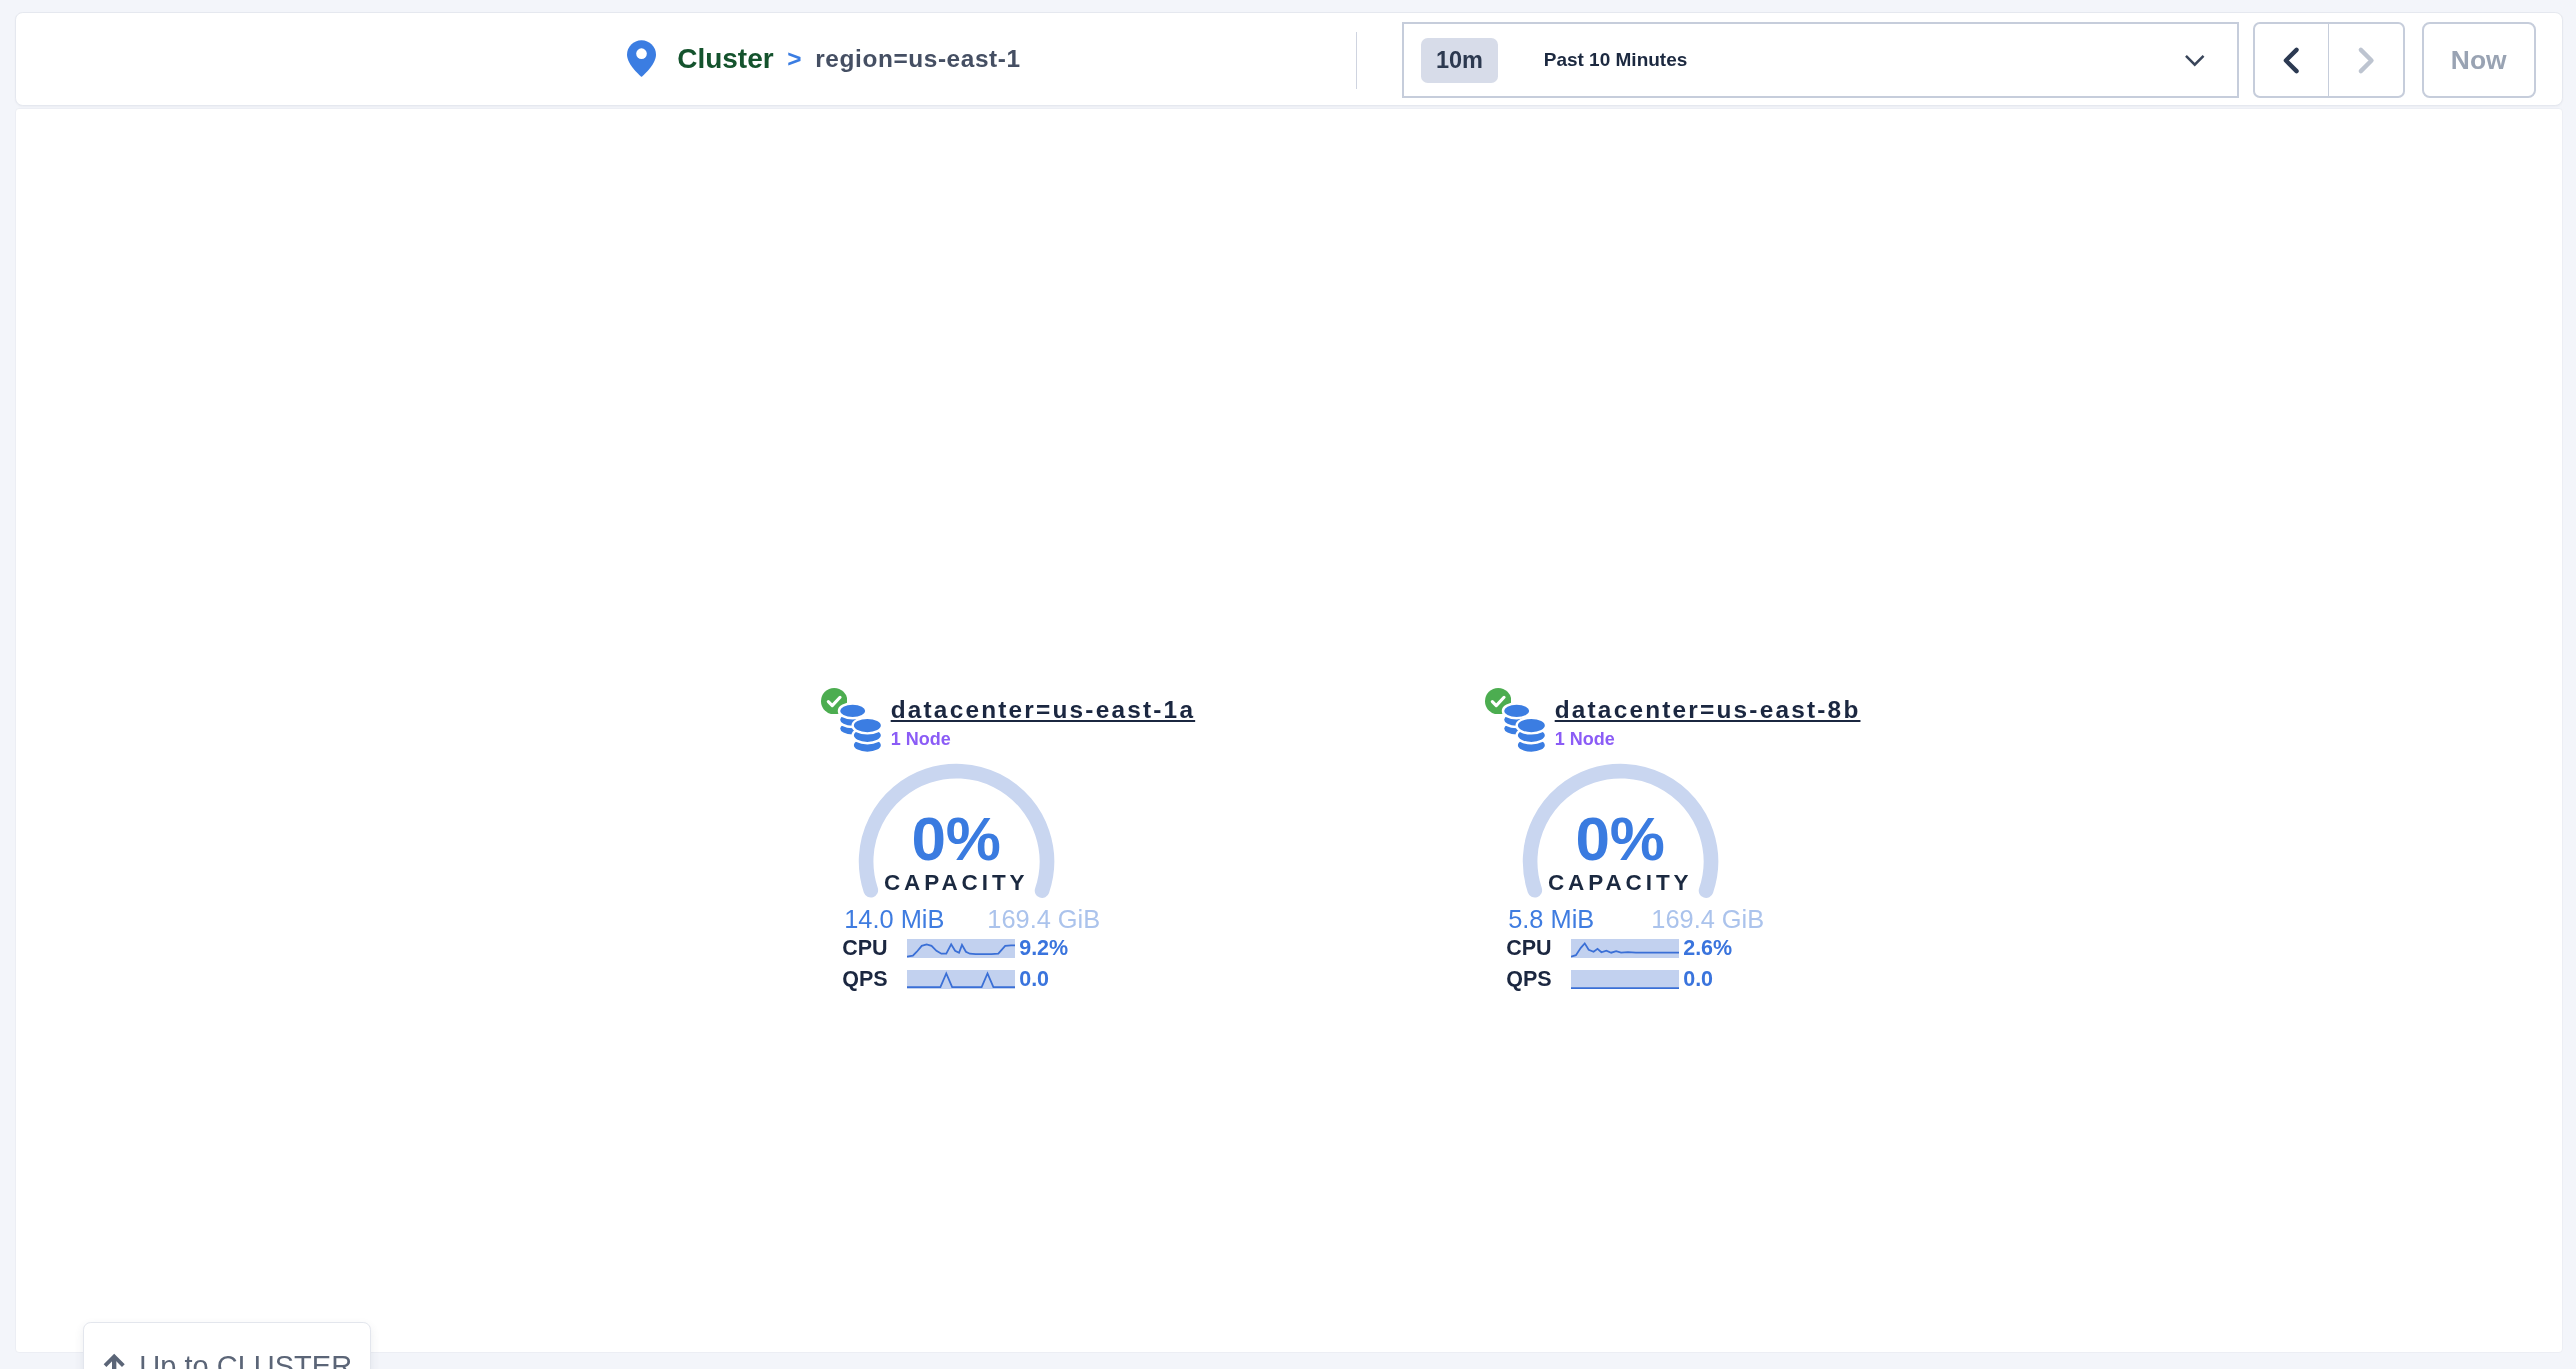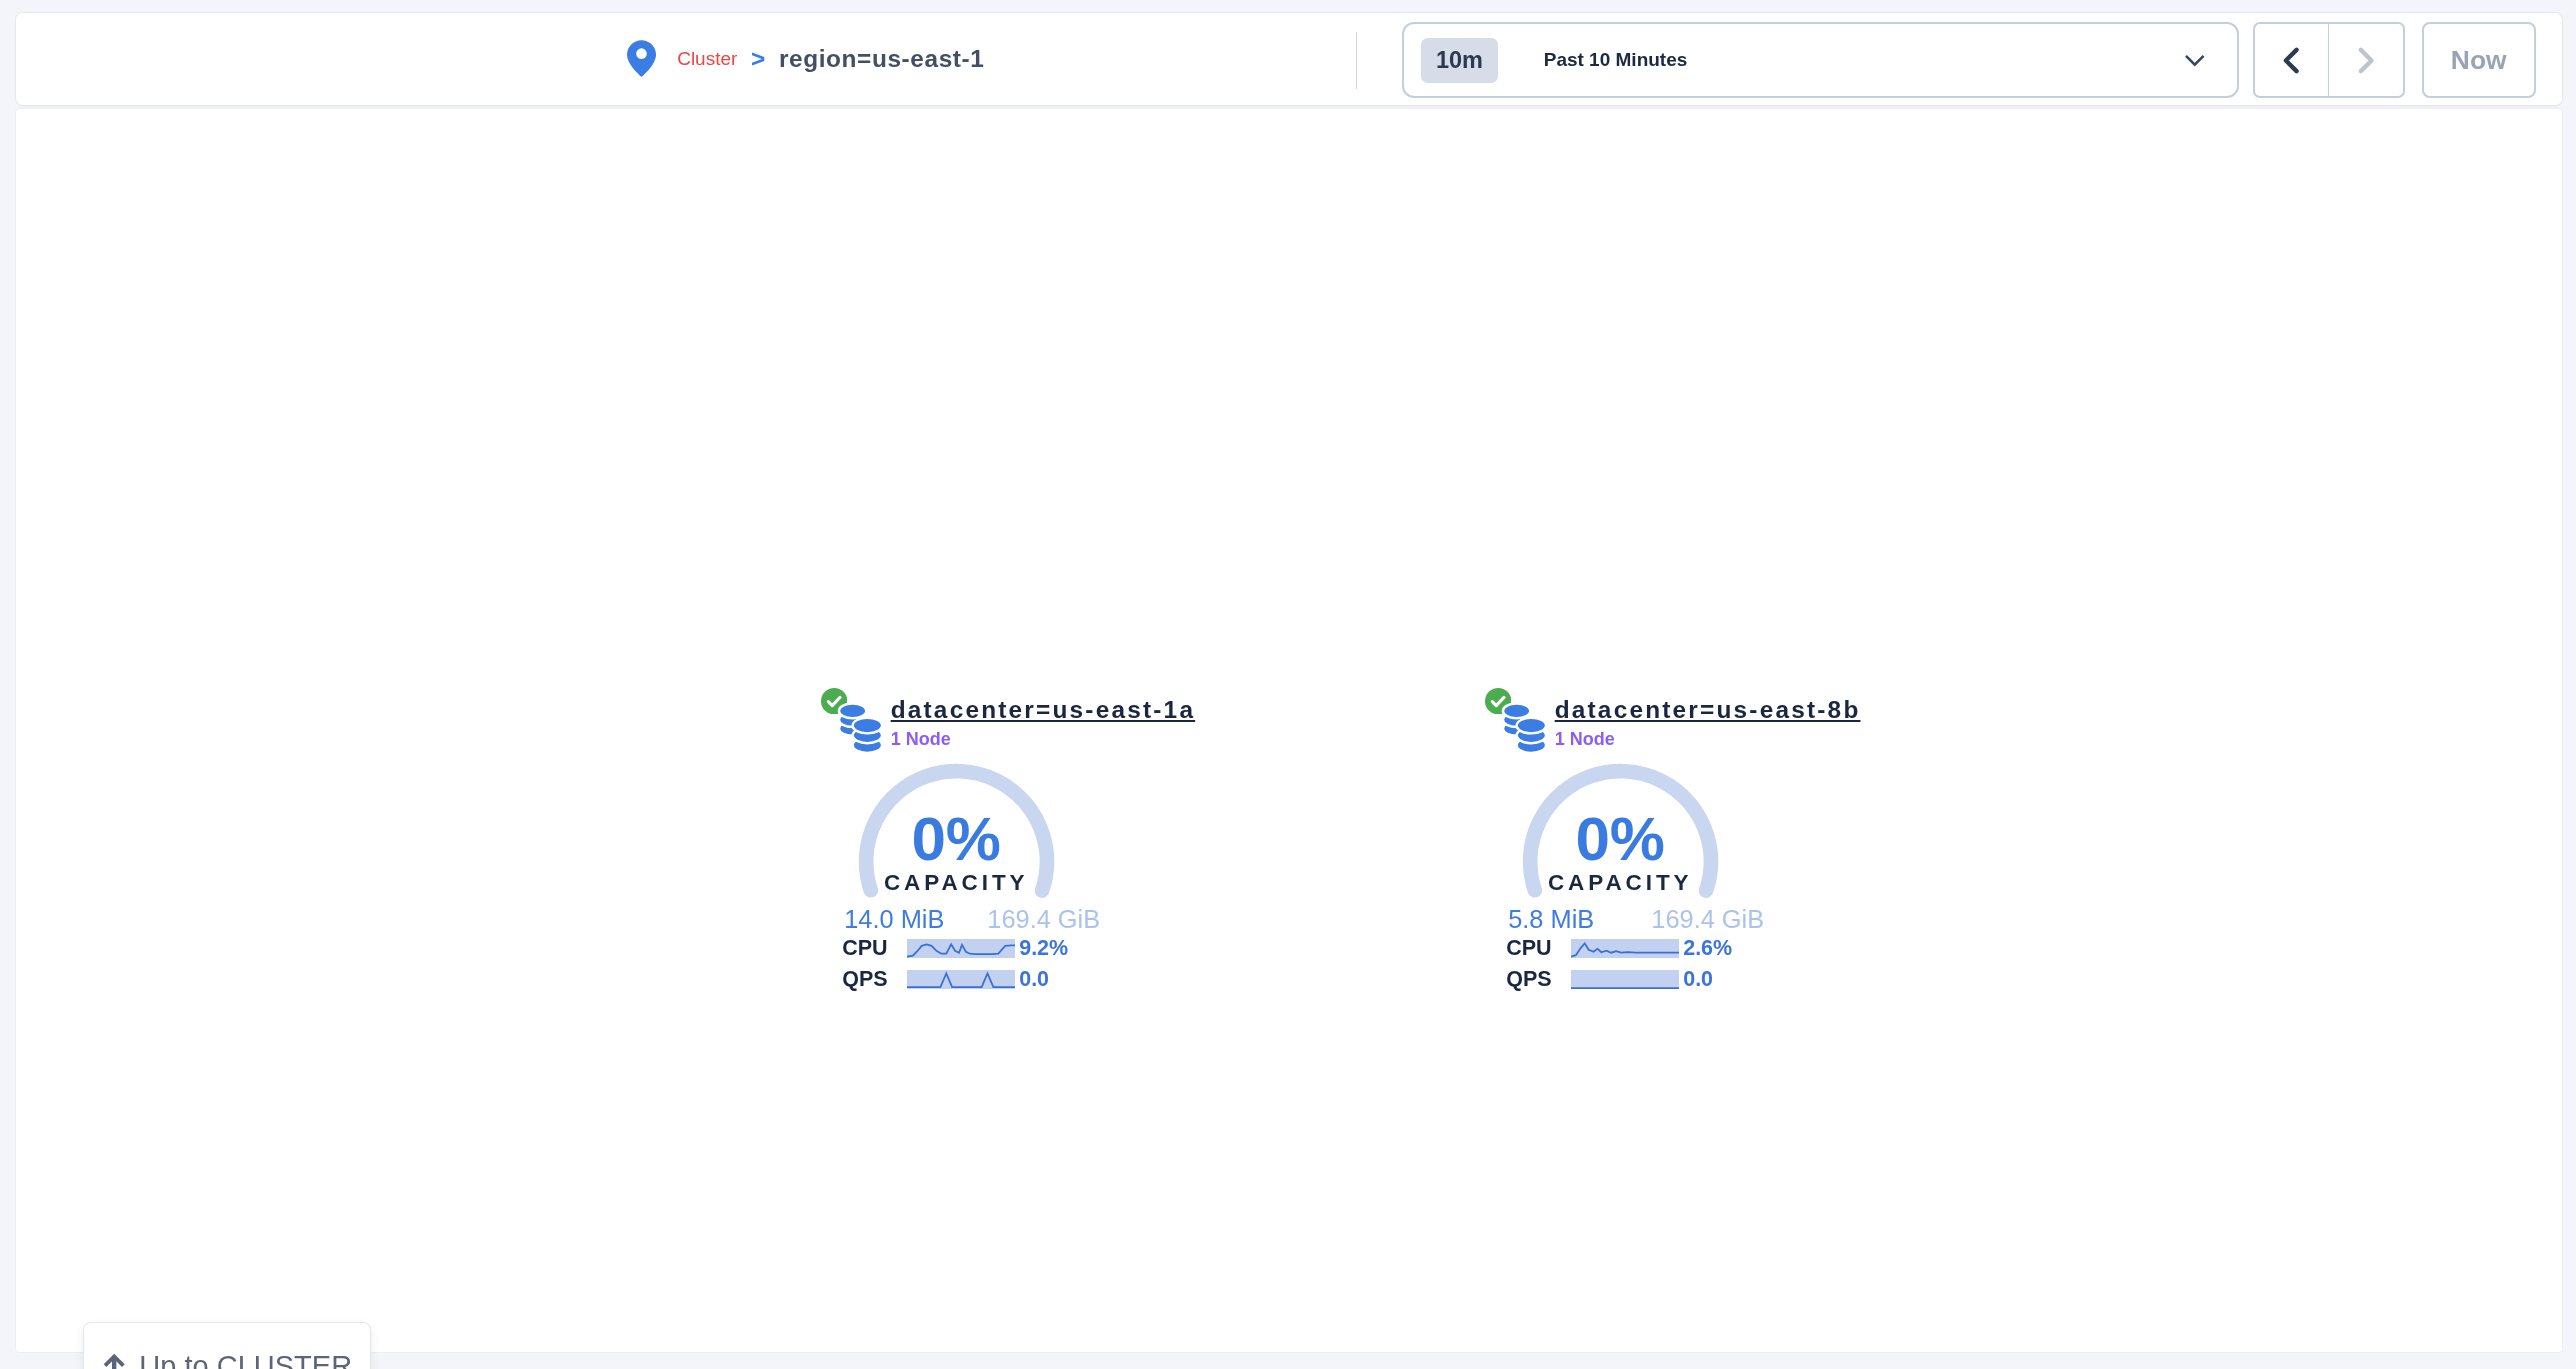--- a/index.html
+++ b/index.html
@@ -9,27 +9,27 @@
 
   
   .header { left:14.7px; top:11.7px; width:2548px; height:94px; background:#fff;
     border:1px solid #e5e8ef; border-radius:7.8px; box-shadow:0 1px 2px rgba(40,50,80,.04); }
   .view-select { left:63px; top:0; height:92px; display:flex; align-items:center; gap:27px; cursor:pointer; }
   .view-select-label { font-size:28px; color:#3b7de2; font-weight:500; }
   .caret-down { width:0; height:0; border-left:10.8px solid transparent;
     border-right:10.8px solid transparent; border-top:12.7px solid #3b7de2; }
   .breadcrumb { left:611px; top:0; height:92px; display:flex; align-items:center; gap:13.7px; }
   .pin { width:29px; height:37px; margin-right:7.8px; }
-  .crumb-root { font-size:19px; color:#ef4444; font-weight:400; cursor:pointer; }
+  .crumb-root { font-size:28px; color:#14532d; font-weight:700; cursor:pointer; }
   .crumb-sep { font-size:24.4px; color:#3b7de2; font-weight:700; }
   .crumb-cur { font-size:24.4px; color:#454f63; font-weight:700; letter-spacing:0.6px; }
   .hdr-divider { left:1340px; top:19.6px; width:1px; height:57px; background:#cfd4e0; }
 
   .time-box { left:1386px; top:9.8px; width:837px; height:76px; border:2px solid #c6cddb;
-    border-radius:12px; background:#fff; display:flex; align-items:center; cursor:pointer; }
+    border-radius:0; background:#fff; display:flex; align-items:center; cursor:pointer; }
   .time-badge { margin-left:17.6px; background:#d7dce9; border-radius:6.8px; padding:8.8px 14.7px;
     font-size:23.5px; font-weight:700; color:#2c3950; }
   .time-label { margin-left:46px; font-size:19px; font-weight:600; color:#1c2940; }
   .time-chevron { margin-left:auto; margin-right:31px; }
 
   .time-nav { left:2237px; top:9.8px; width:152px; height:76px; border:2px solid #c6cddb;
     border-radius:6.8px; background:#fff; display:flex; }
   .time-nav .cell { flex:1; display:flex; align-items:center; justify-content:center; cursor:pointer; }
   .time-nav .cell + .cell { border-left:1px solid #c6cddb; }
 

